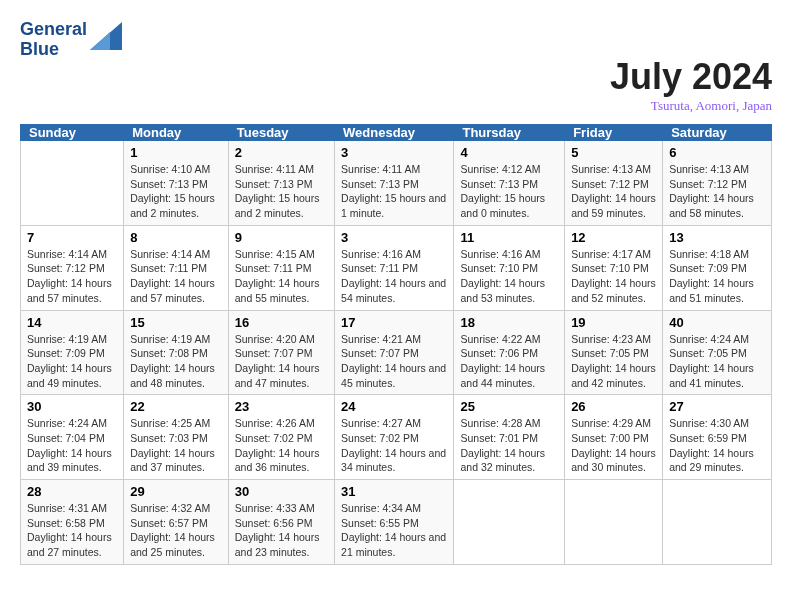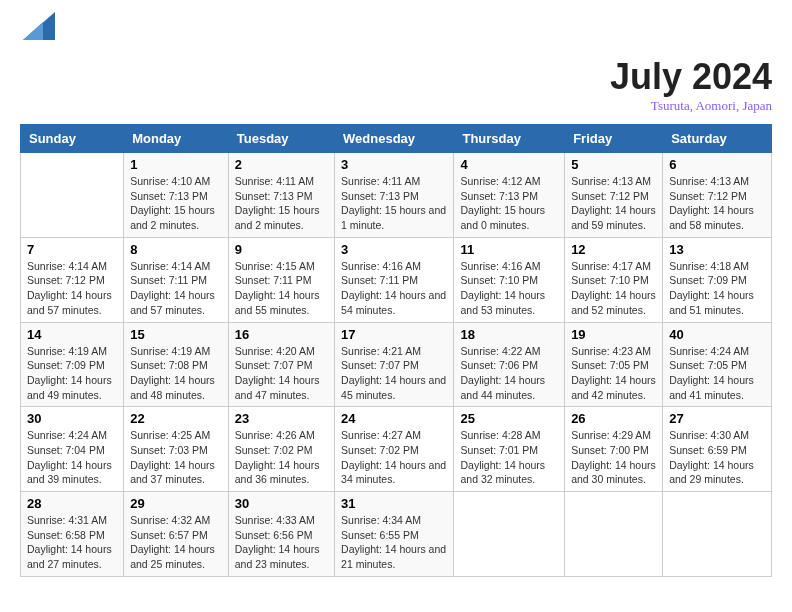--- a/index.html
+++ b/index.html
@@ -26,21 +26,21 @@
     }
     table {
       width: 100%;
       border-collapse: collapse;
       font-size: 11px;
     }
     thead tr th {
       background-color: #2a6aad;
       color: #fff;
       text-align: left;
-      padding: 6px 8px;
+      padding: 0 8px;
       font-size: 13px;
       font-weight: bold;
       border: 1px solid #2a6aad;
     }
     tbody tr td {
       border: 1px solid #ccc;
       vertical-align: top;
       padding: 4px 6px;
       min-height: 70px;
       height: 80px;
@@ -64,20 +64,24 @@
       background: #fff !important;
     }
   </style>
 </head>
 <body>
 
 <div class="header">
   <div class="logo">
     <div>
       <div style="display:flex;align-items:center;">
+        <div>
+          <div style="font-size:18px;font-weight:bold;color:#1a4a8a;line-height:1.1;">General</div>
+          <div style="font-size:18px;font-weight:bold;color:#1a4a8a;line-height:1.1;">Blue</div>
+        </div>
         <svg width="32" height="28" viewBox="0 0 32 28" style="margin-left:3px;margin-top:-8px;">
           <polygon points="0,28 32,0 32,28" fill="#2a6aad"></polygon>
           <polygon points="0,28 20,10 20,28" fill="#5a9ad4"></polygon>
         </svg>
       </div>
     </div>
   </div>
   <div class="title-block">
     <div style="font-size:36px;font-weight:bold;color:#222;">July 2024</div>
     <div style="font-size:13px;color:#8b5cf6;font-family:Liberation Serif, serif;">Tsuruta, Aomori, Japan</div>

